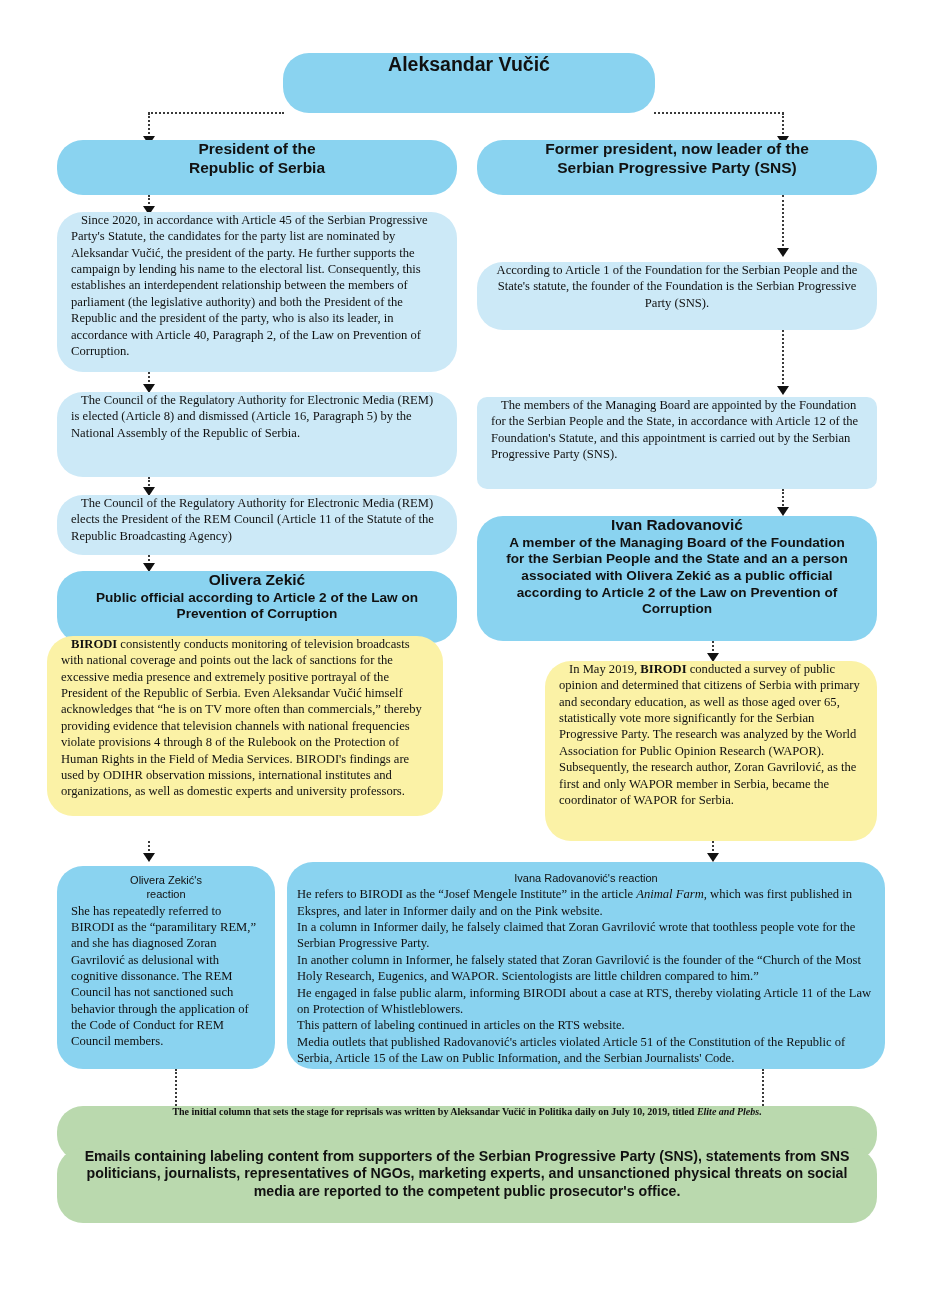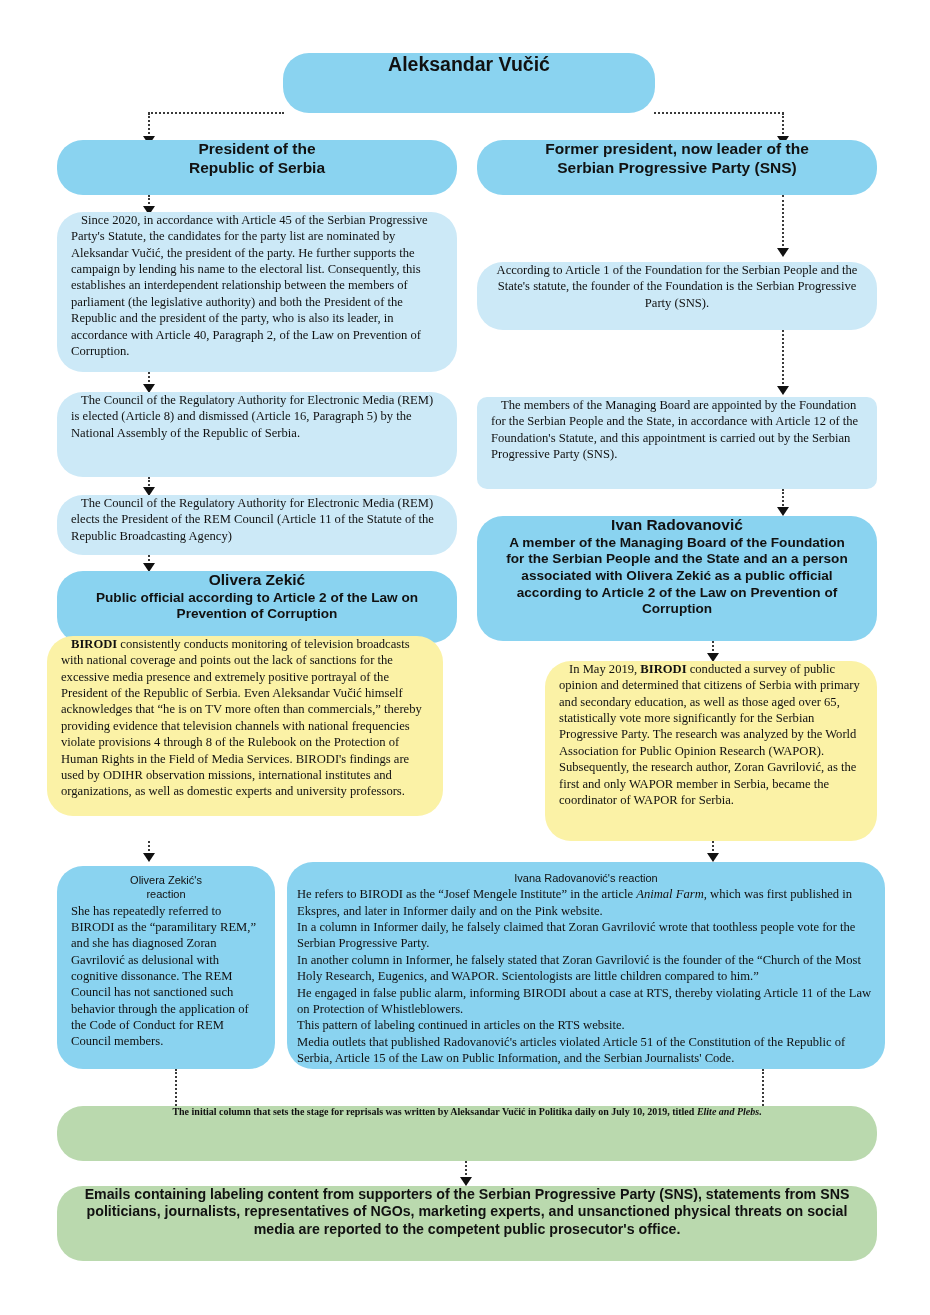--- a/index.html
+++ b/index.html
@@ -233,17 +233,17 @@
 
   <div class="node fill-green" style="left:57px; top:1106px; width:820px; height:55px;">
     <div class="body title t15" style="font-size:10px;font-family:Liberation Serif, serif;">
       <span>The initial column that sets the stage for reprisals was written by Aleksandar Vučić in Politika daily on July 10, 2019, titled </span><i>Elite and Plebs</i><span>.</span>
     </div>
   </div>
 
   <div class="conn" style="left:465px; top:1161px; height:18px;"></div>
   <div class="arrow" style="left:460px; top:1177px;"></div>
 
-  <div class="node fill-green" style="left:57px; top:1186px; width:820px; height:75px;">
+  <div class="node fill-green" style="left:57px; top:1148px; width:820px; height:75px;">
     <div class="body title t15" style="font-size:14.2px;">Emails containing labeling content from supporters of the Serbian Progressive Party (SNS), statements from SNS politicians, journalists, representatives of NGOs, marketing experts, and unsanctioned physical threats on social media are reported to the competent public prosecutor's office.</div>
   </div>
 
 </div>
 
 </body></html>

